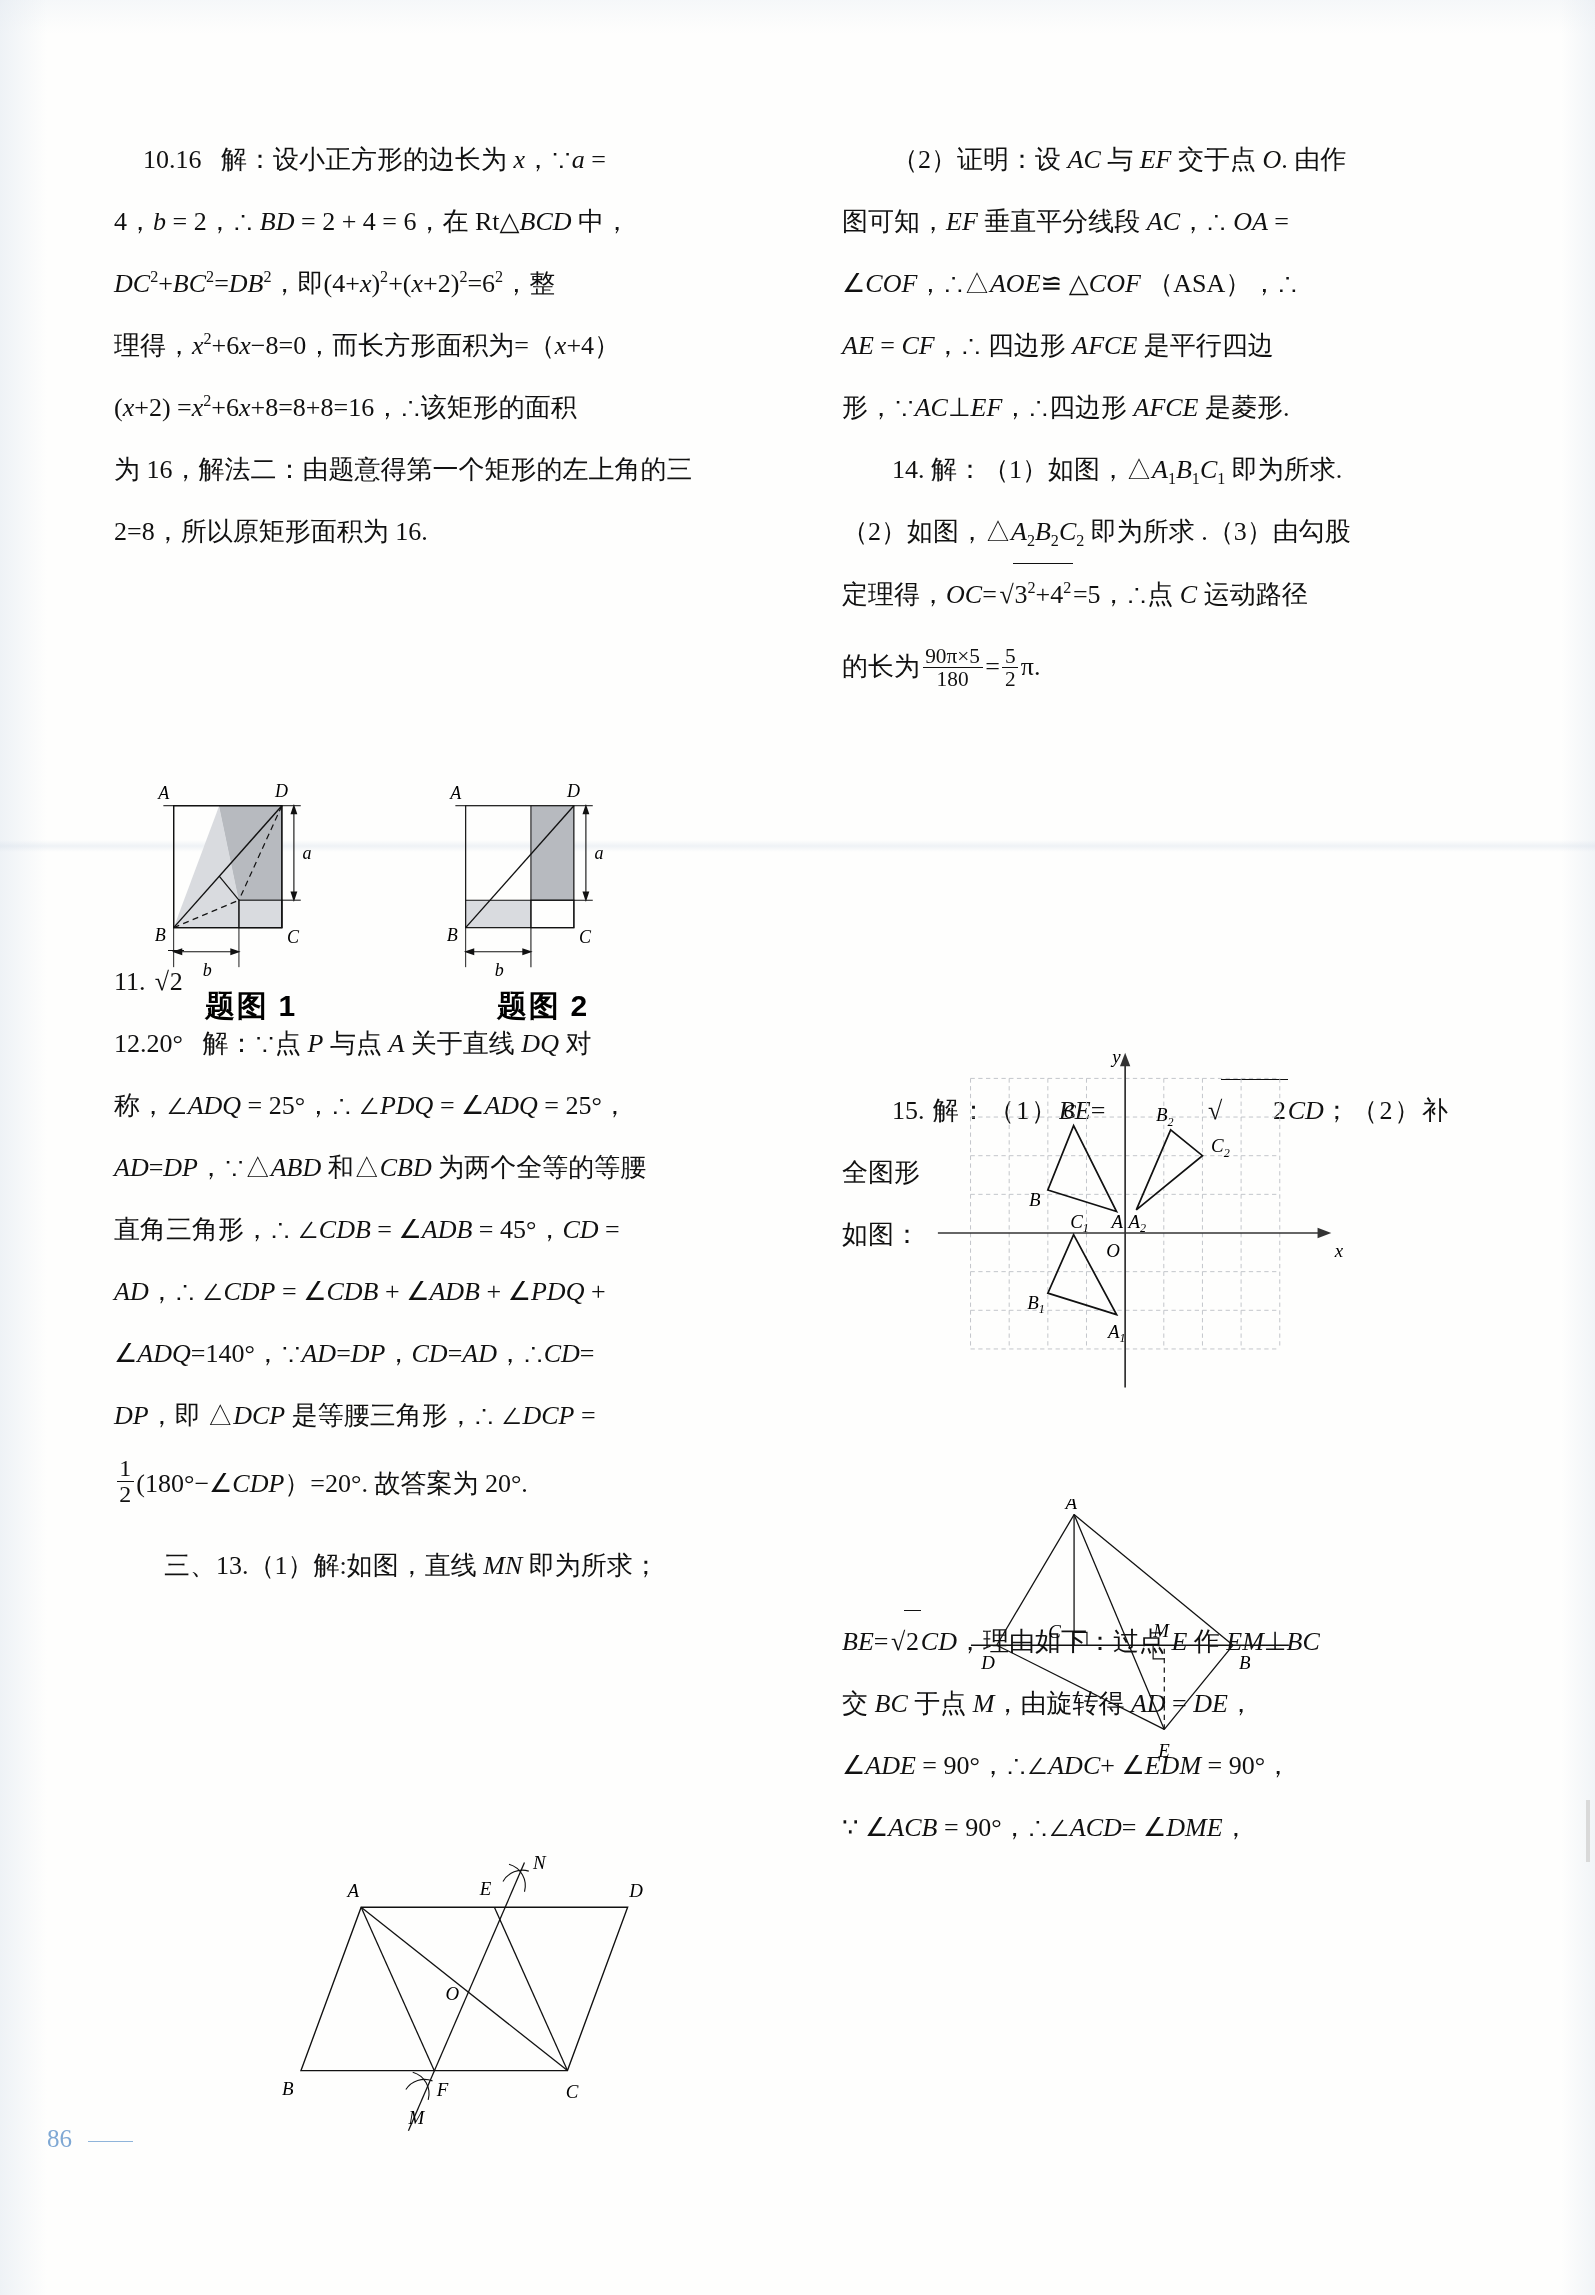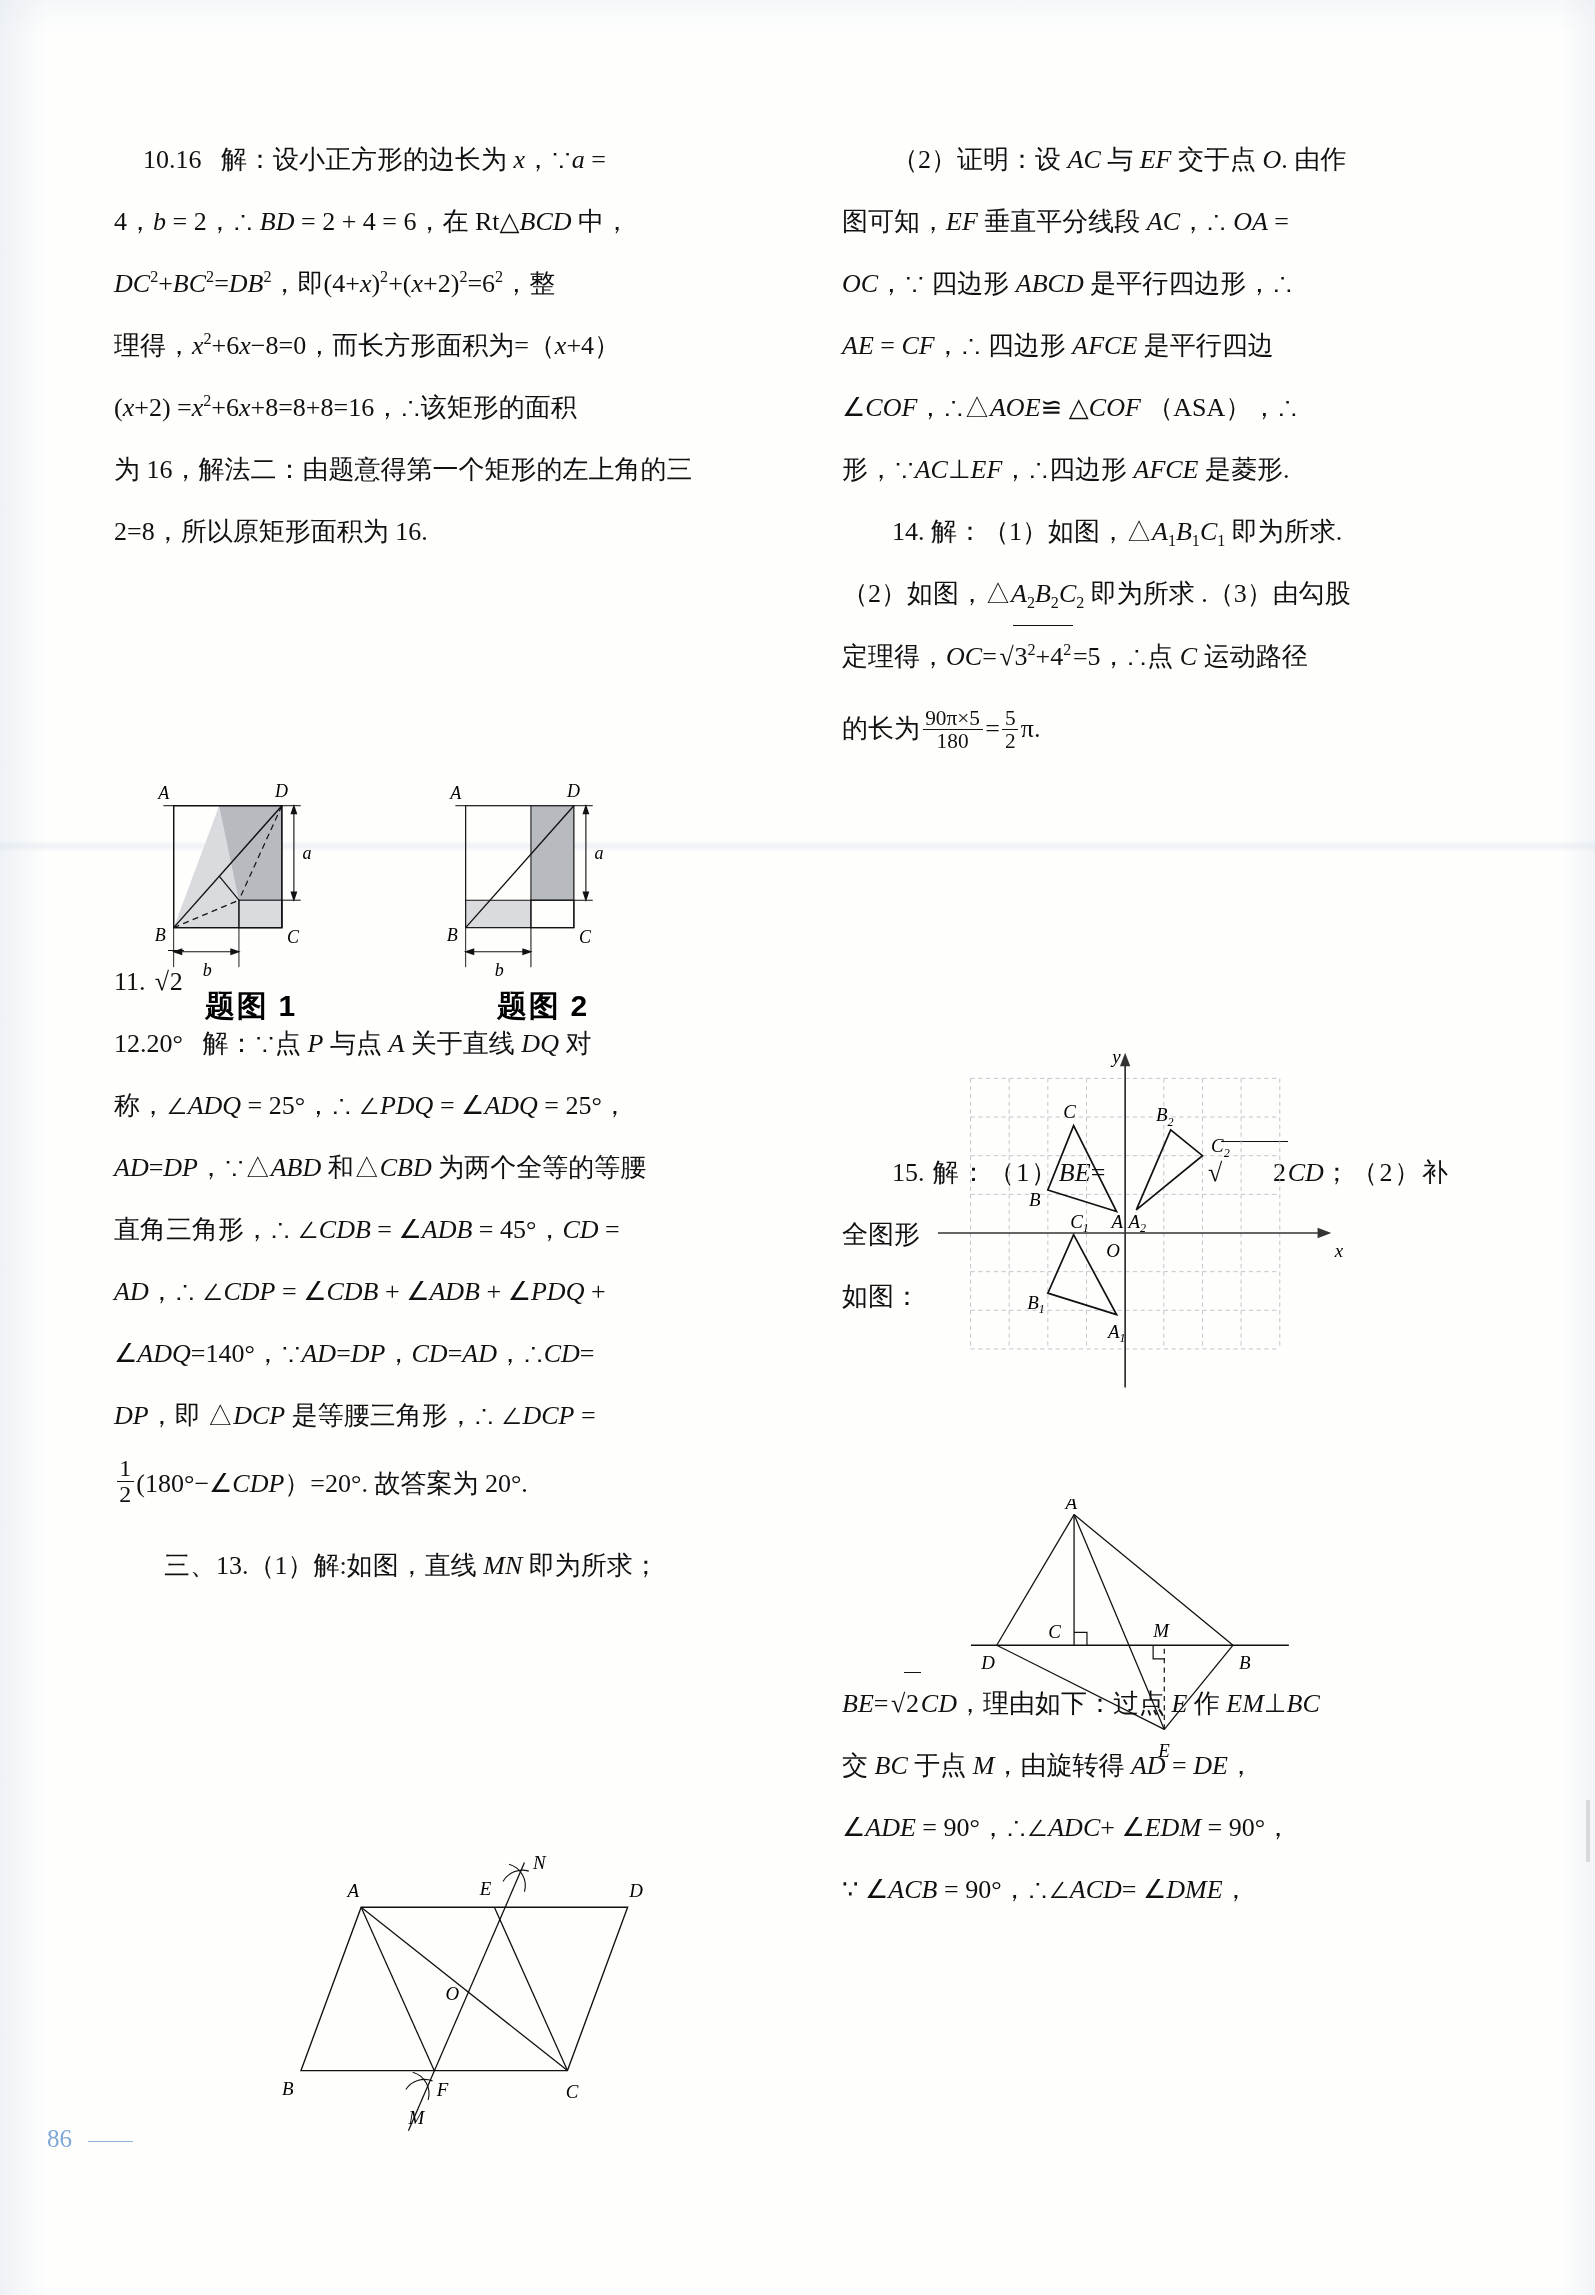--- a/index.html
+++ b/index.html
@@ -155,27 +155,24 @@
 
   <div class="col col-right">
 
     <div class="para indent">
       （2）证明：设 <i>AC</i> 与 <i>EF</i> 交于点<i> O</i>. 由作
     </div>
     <div class="para">
       图可知，<i>EF</i> 垂直平分线段 <i>AC</i>，∴ <i>OA</i> =
     </div>
     <div class="para">
-      <i>OC</i>，∵ 四边形 <i>ABCD</i> 是平行四边形，∴
+      ∠<i>COF</i>，∴<span class="up">△</span><i>AOE</i>≌ <span class="up">△</span><i>COF</i> （ASA），∴
     </div>
     <div class="para">
       <i>AE</i> = <i>CF</i>，∴ 四边形 <i>AFCE</i> 是平行四边
-    </div>
-    <div class="para">
-      ∠<i>COF</i>，∴<span class="up">△</span><i>AOE</i>≌ <span class="up">△</span><i>COF</i> （ASA），∴
     </div>
     <div class="para">
       形，∵<i>AC</i>⊥<i>EF</i>，∴四边形 <i>AFCE</i> 是菱形.
     </div>
 
     <div class="para indent">
       14. 解：（1）如图，<span class="up">△</span><i>A</i><sub>1</sub><i>B</i><sub>1</sub><i>C</i><sub>1</sub> 即为所求.
     </div>
     <div class="para">
       （2）如图，<span class="up">△</span><i>A</i><sub>2</sub><i>B</i><sub>2</sub><i>C</i><sub>2</sub> 即为所求 .（3）由勾股

